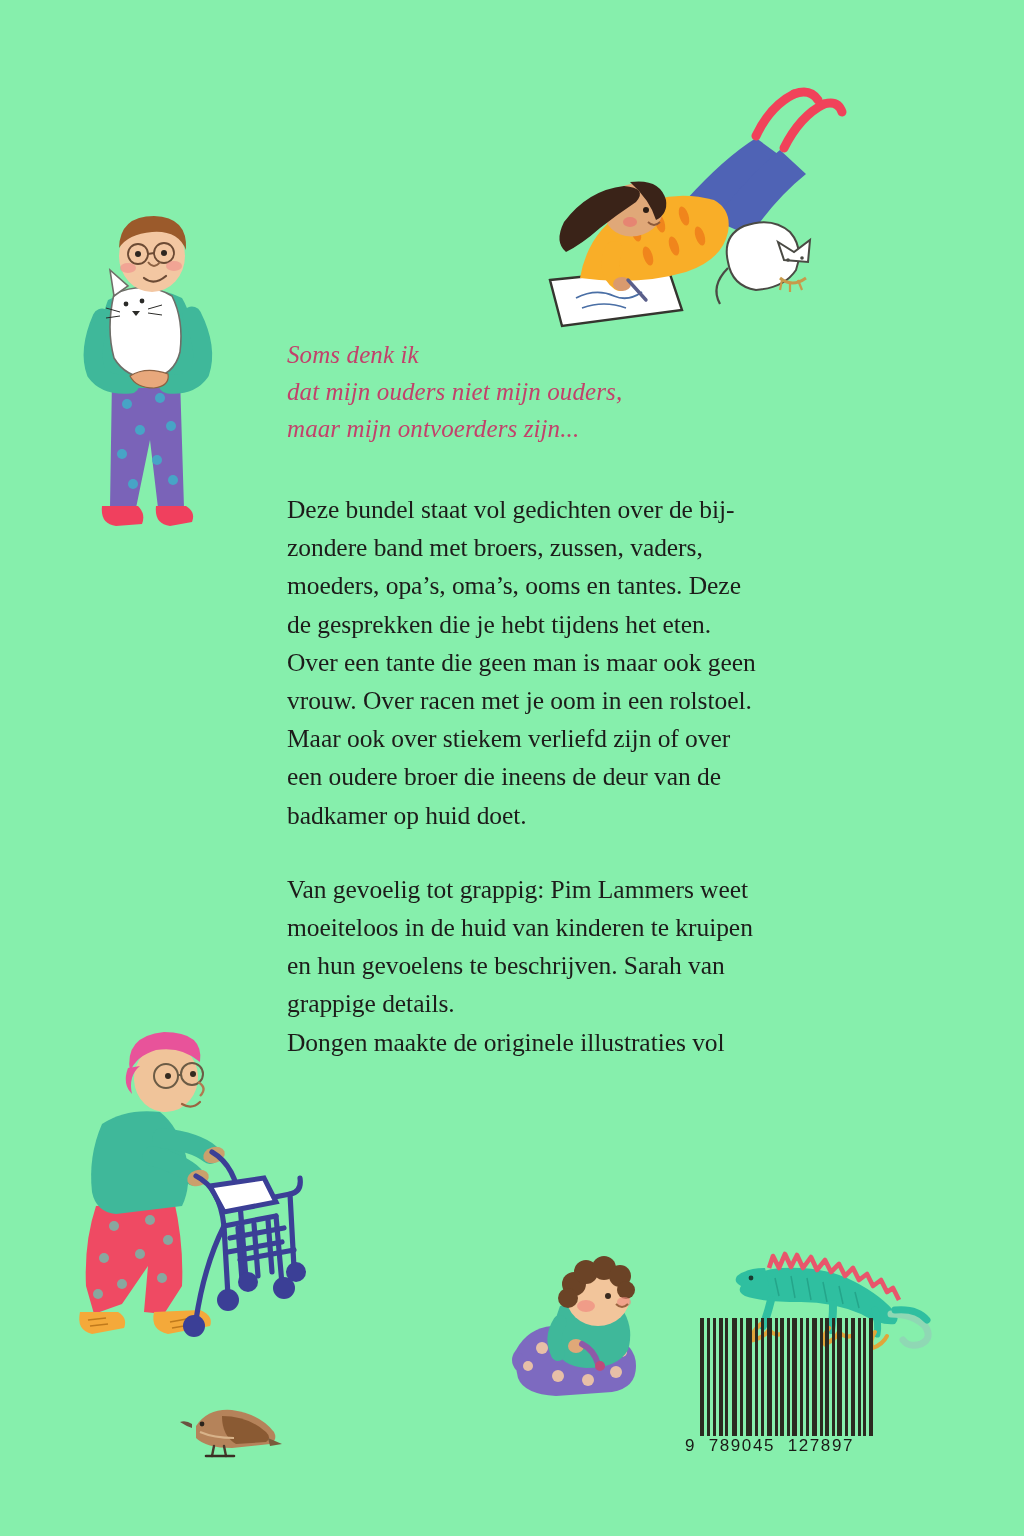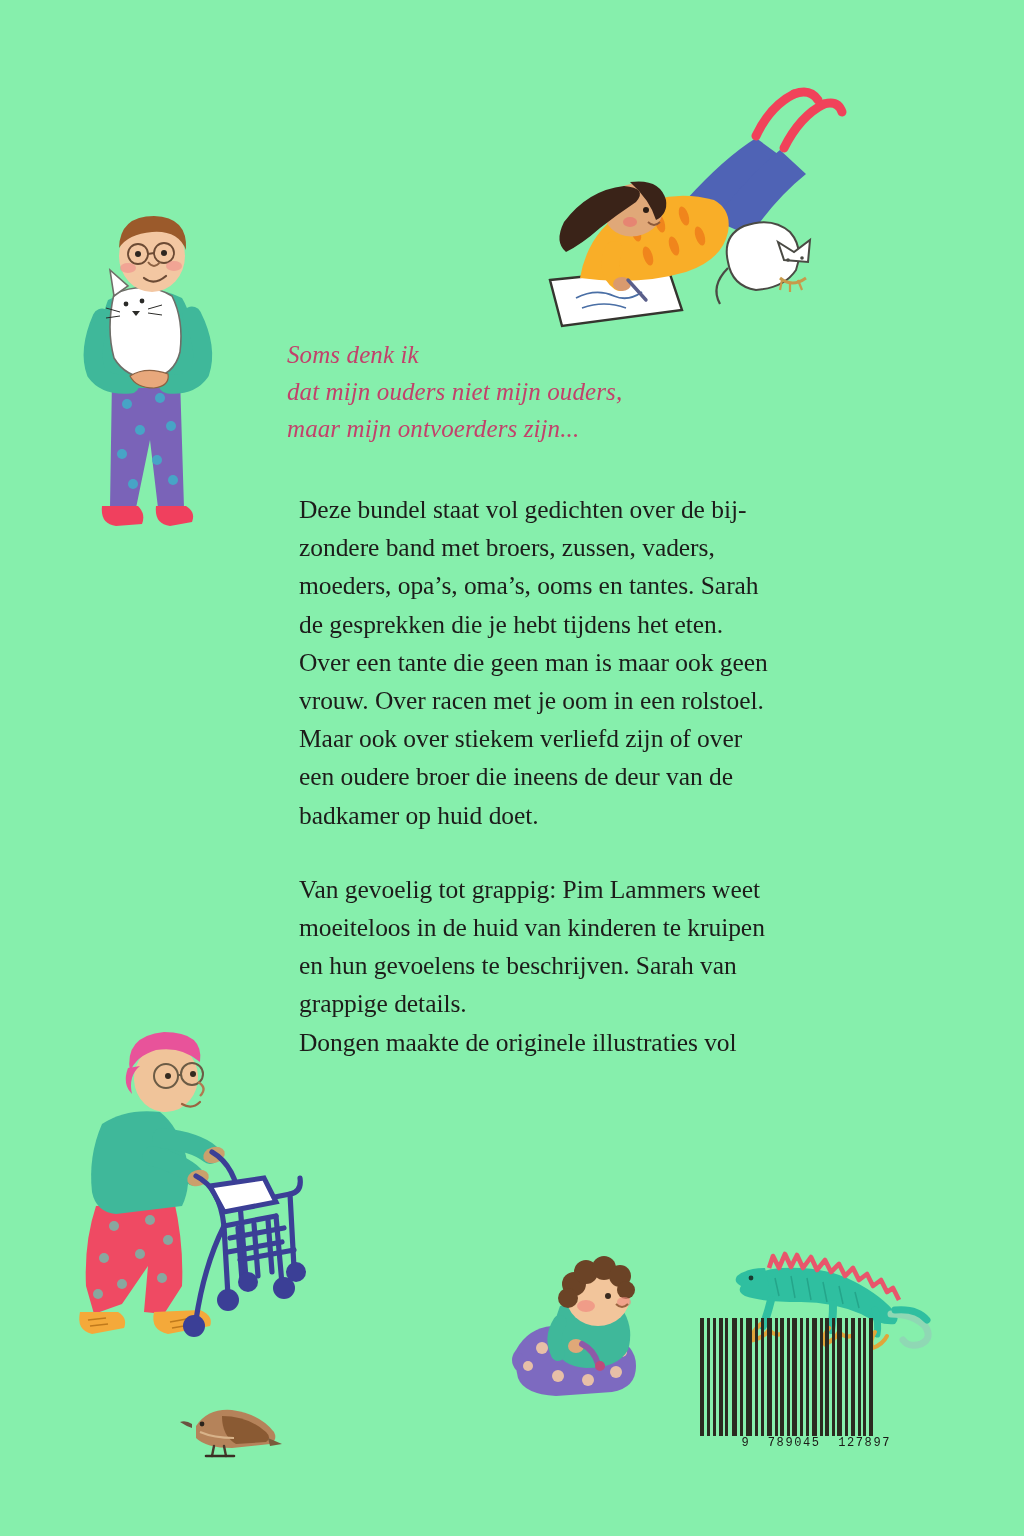--- a/index.html
+++ b/index.html
@@ -32,21 +32,21 @@
     line-height: 37px;
     margin: 0 0 44px 0;
     letter-spacing: 0.1px;
   }
   .poem .pline { display: block; white-space: pre; }
 
   .blurb {
     color: #1d1c1a;
     font-size: 25.5px;
     line-height: 38.2px;
-    margin: 12px;
+    margin: 0;
     letter-spacing: -0.05px;
   }
   .blurb + .blurb { margin-top: 36px; }
   .blurb .bline { display: block; white-space: pre; }
 
   
   .ill { position: absolute; }
   .ill svg { display: block; overflow: visible; }
 
   #ill-person-cat   { left: 72px;  top: 208px;  width: 170px; height: 345px; }
@@ -74,26 +74,26 @@
     top: 0;
     height: 100%;
     background: #2b2a20;
     display: block;
   }
   #barcode-digits {
     position: absolute;
     left: -15px;
     top: 118px;
     width: 206px;
-    font-family: Liberation Mono, monospace;
-    font-size: 12px;
+    font-family: Liberation Sans, sans-serif;
+    font-size: 17px;
     letter-spacing: 1.6px;
     color: #1a1a16;
     white-space: pre;
-    text-align: right;
+    text-align: left;
   }
 </style>
 </head>
 <body>
 
 <div id="page">
 
   <div class="ill" id="ill-person-cat">
     <svg viewBox="0 0 170 345" width="170" height="345" aria-hidden="true">
 
@@ -204,21 +204,21 @@
 
     <div class="poem">
       <span class="pline">Soms denk ik</span>
       <span class="pline">dat mijn ouders niet mijn ouders,</span>
       <span class="pline">maar mijn ontvoerders zijn...</span>
     </div>
 
     <p class="blurb">
       <span class="bline">Deze bundel staat vol gedichten over de bij-</span>
       <span class="bline">zondere band met broers, zussen, vaders,</span>
-      <span class="bline">moeders, opa’s, oma’s, ooms en tantes. Sarah</span>
+      <span class="bline">moeders, opa’s, oma’s, ooms en tantes. Deze</span>
       <span class="bline">de gesprekken die je hebt tijdens het eten.</span>
       <span class="bline">Over een tante die geen man is maar ook geen</span>
       <span class="bline">vrouw. Over racen met je oom in een rolstoel.</span>
       <span class="bline">Maar ook over stiekem verliefd zijn of over</span>
       <span class="bline">een oudere broer die ineens de deur van de</span>
       <span class="bline">badkamer op huid doet.</span>
     </p>
 
     <p class="blurb">
       <span class="bline">Van gevoelig tot grappig: Pim Lammers weet</span>

